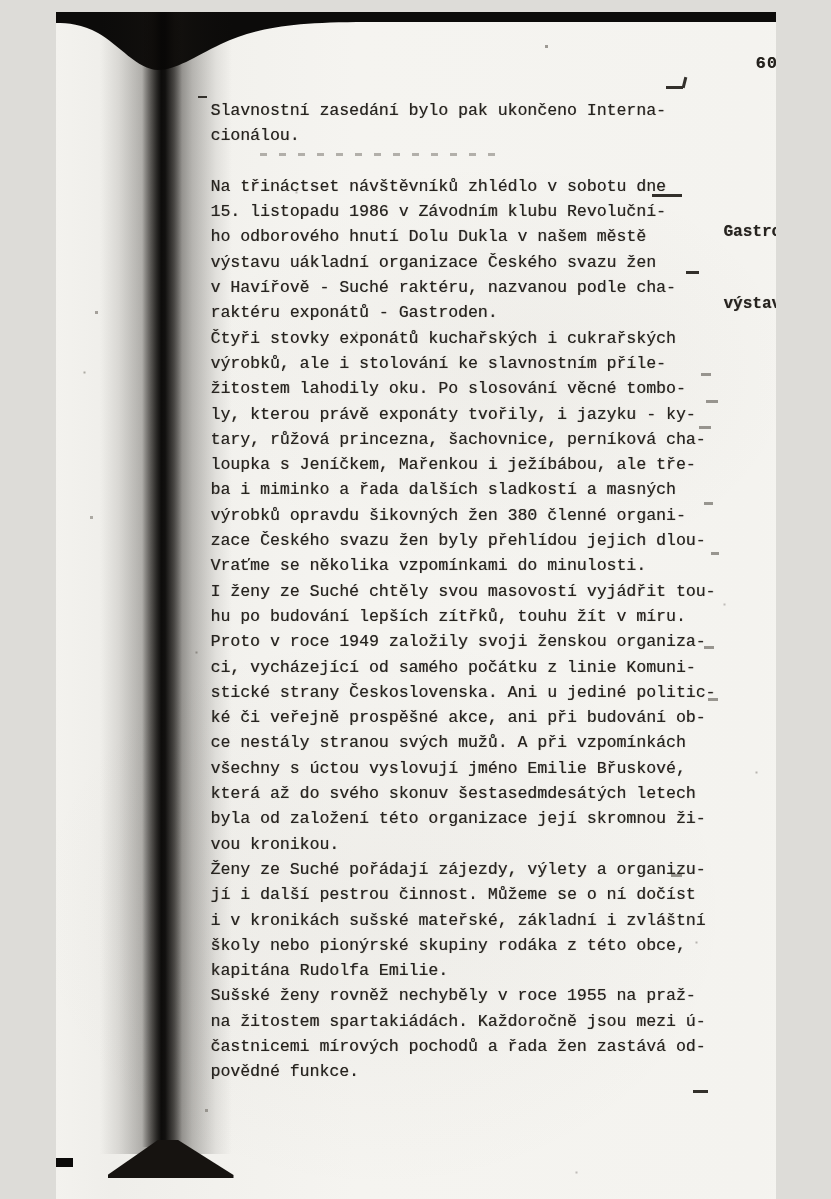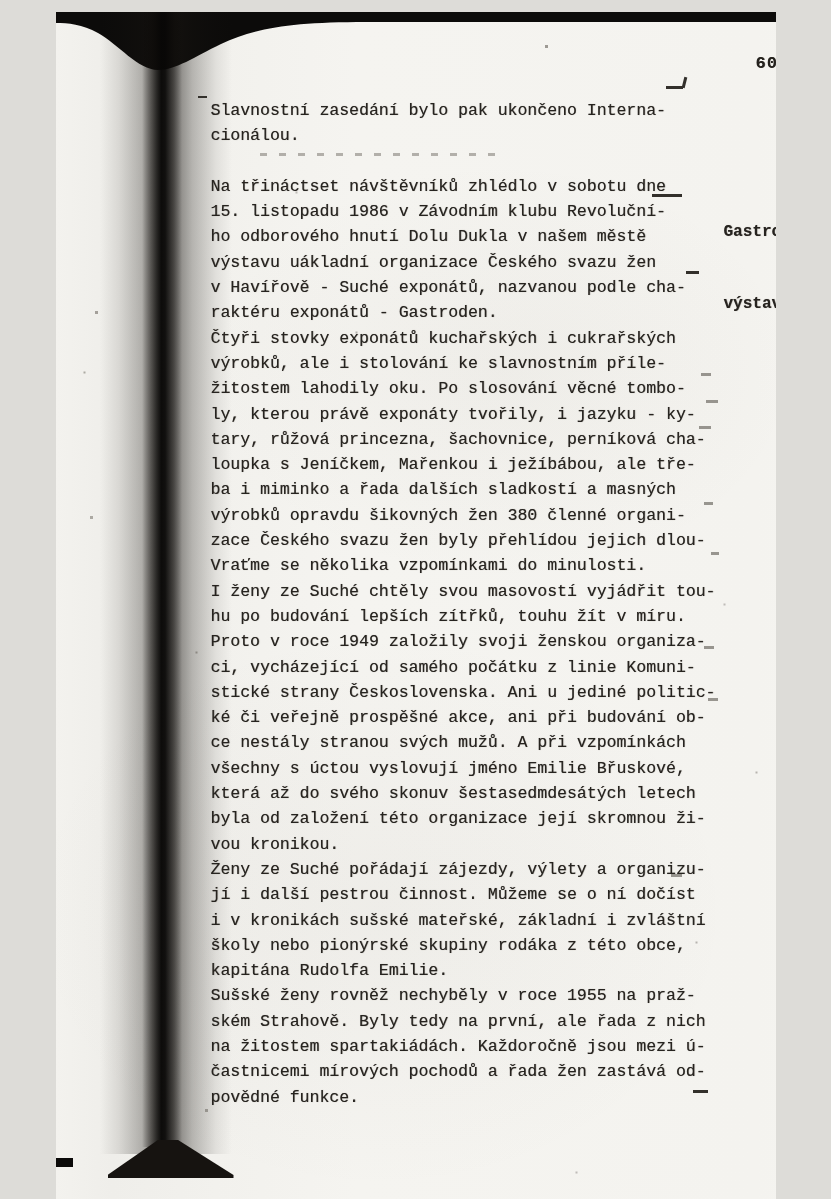--- a/index.html
+++ b/index.html
@@ -117,21 +117,21 @@
   </div>
 
   <div class="body-text">
       <div class="tline">Slavnostní zasedání bylo pak ukončeno Interna-</div>
       <div class="tline">cionálou.</div>
       <div class="tline">&nbsp;</div>
       <div class="tline">Na třináctset návštěvníků zhlédlo v sobotu dne</div>
       <div class="tline">15. listopadu 1986 v Závodním klubu Revoluční-</div>
       <div class="tline">ho odborového hnutí Dolu Dukla v našem městě</div>
       <div class="tline">výstavu uákladní organizace Českého svazu žen</div>
-      <div class="tline">v Havířově - Suché exponátů, nazvanou podle cha-</div>
+      <div class="tline">v Havířově - Suché raktéru, nazvanou podle cha-</div>
       <div class="tline">raktéru exponátů - Gastroden.</div>
       <div class="tline">Čtyři stovky exponátů kuchařských i cukrařských</div>
       <div class="tline">výrobků, ale i stolování ke slavnostním příle-</div>
       <div class="tline">žitostem lahodily oku. Po slosování věcné tombo-</div>
       <div class="tline">ly, kterou právě exponáty tvořily, i jazyku - ky-</div>
       <div class="tline">tary, růžová princezna, šachovnice, perníková cha-</div>
       <div class="tline">loupka s Jeníčkem, Mařenkou i ježíbábou, ale tře-</div>
       <div class="tline">ba i miminko a řada dalších sladkostí a masných</div>
       <div class="tline">výrobků opravdu šikovných žen 380 členné organi-</div>
       <div class="tline">zace Českého svazu žen byly přehlídou jejich dlou-</div>
@@ -146,21 +146,20 @@
       <div class="tline">všechny s úctou vyslovují jméno Emilie Břuskové,</div>
       <div class="tline">která až do svého skonuv šestasedmdesátých letech</div>
       <div class="tline">byla od založení této organizace její skromnou ži-</div>
       <div class="tline">vou kronikou.</div>
       <div class="tline">Ženy ze Suché pořádají zájezdy, výlety a organizu-</div>
       <div class="tline">jí i další pestrou činnost. Můžeme se o ní dočíst</div>
       <div class="tline">i v kronikách sušské mateřské, základní i zvláštní</div>
       <div class="tline">školy nebo pionýrské skupiny rodáka z této obce,</div>
       <div class="tline">kapitána Rudolfa Emilie.</div>
       <div class="tline">Sušské ženy rovněž nechyběly v roce 1955 na praž-</div>
-      <div class="tline">ském Strahově. Byly tedy na první, ale řada z nich</div>
       <div class="tline">na žitostem spartakiádách. Každoročně jsou mezi ú-</div>
       <div class="tline">častnicemi mírových pochodů a řada žen zastává od-</div>
       <div class="tline">povědné funkce.</div>
     </div>
 
   <div class="smudge"></div>
   <div class="art" style="top:84px;left:142px;width:9px;height:2px;"></div>
   <div class="art" style="top:74px;left:610px;width:17px;height:3px;"></div>
   <div class="art" style="top:65px;left:627px;width:3px;height:11px;transform:rotate(14deg);"></div>
   <div class="art" style="top:182px;left:596px;width:30px;height:2.5px;"></div>

